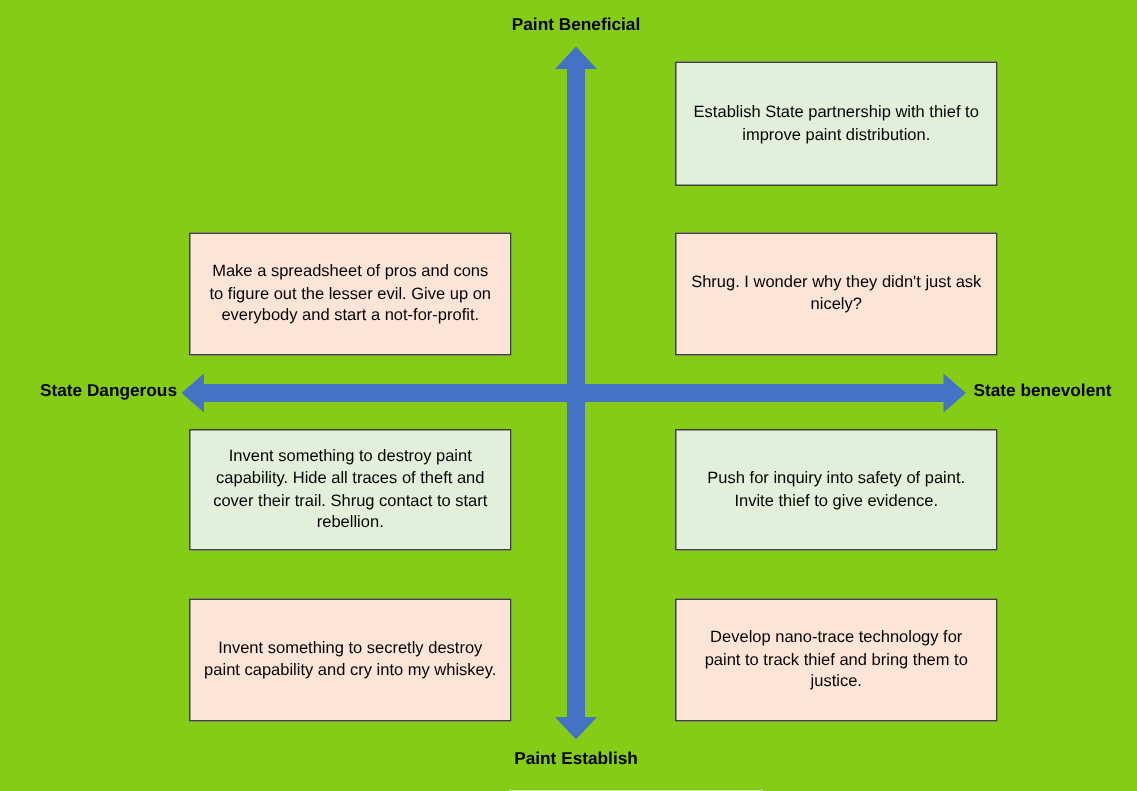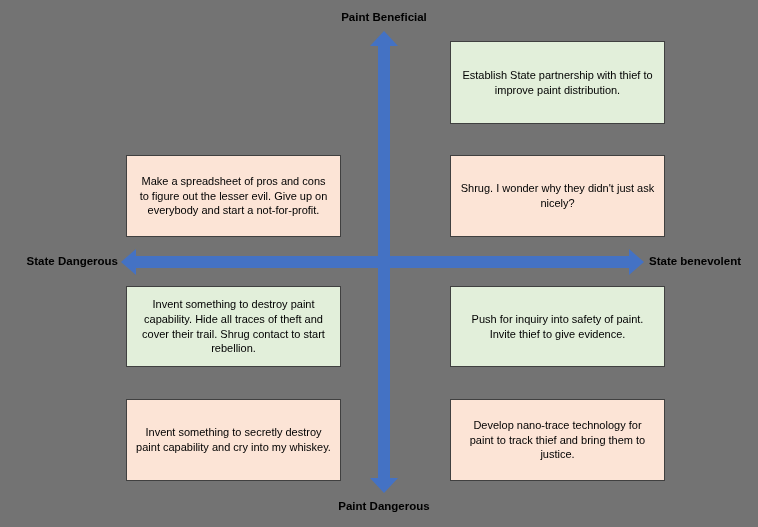--- a/index.html
+++ b/index.html
@@ -5,21 +5,21 @@
   html, body {
     margin: 0;
     padding: 0;
     background: #ffffff;
     font-family: "Liberation Sans", sans-serif;
   }
   .canvas {
     position: relative;
     width: 758px;
     height: 527px;
-    background: #737373;
+    background: #84cc16;
     overflow: hidden;
   }
 
   
   .qbox {
     position: absolute;
     width: 215px;
     box-sizing: border-box;
     border: 1px solid #404040;
     display: flex;
@@ -104,21 +104,21 @@
     <div class="axis-part head-left"></div>
     <div class="axis-part head-right"></div>
   </div>
   <div>
     <div class="axis-part v-bar"></div>
     <div class="axis-part head-up"></div>
     <div class="axis-part head-down"></div>
   </div>
 
   <div class="axis-label label-top">Paint Beneficial</div>
-  <div class="axis-label label-bottom">Paint Dangerous</div>
+  <div class="axis-label label-bottom">Paint Establish</div>
   <div class="axis-label label-left">State Dangerous</div>
   <div class="axis-label label-right">State benevolent</div>
 
   <div class="qbox green cright r1">
     <span>Establish State partnership with thief to improve paint distribution.</span>
   </div>
   <div class="qbox pink cleft r2">
     <span>Make a spreadsheet of pros and cons to figure out the lesser evil. Give up on everybody and start a not-for-profit.</span>
   </div>
   <div class="qbox pink cright r2">

